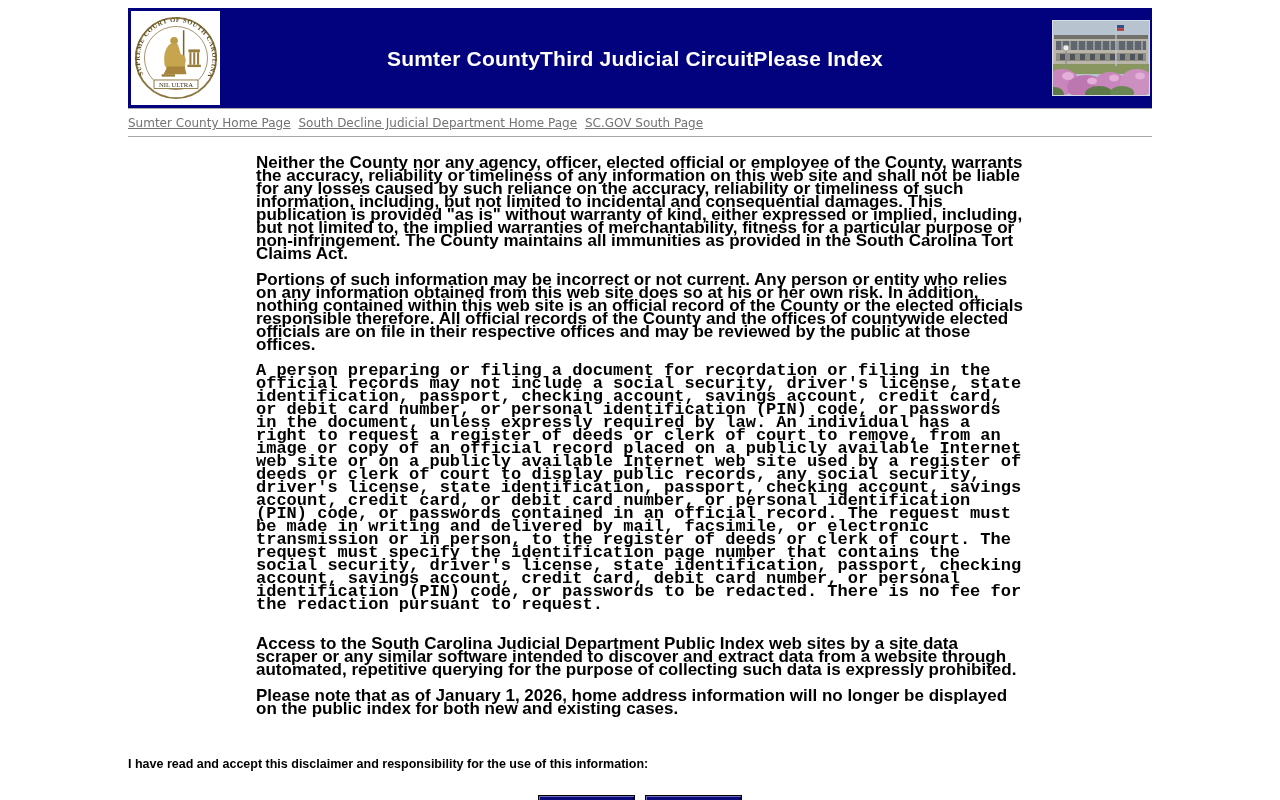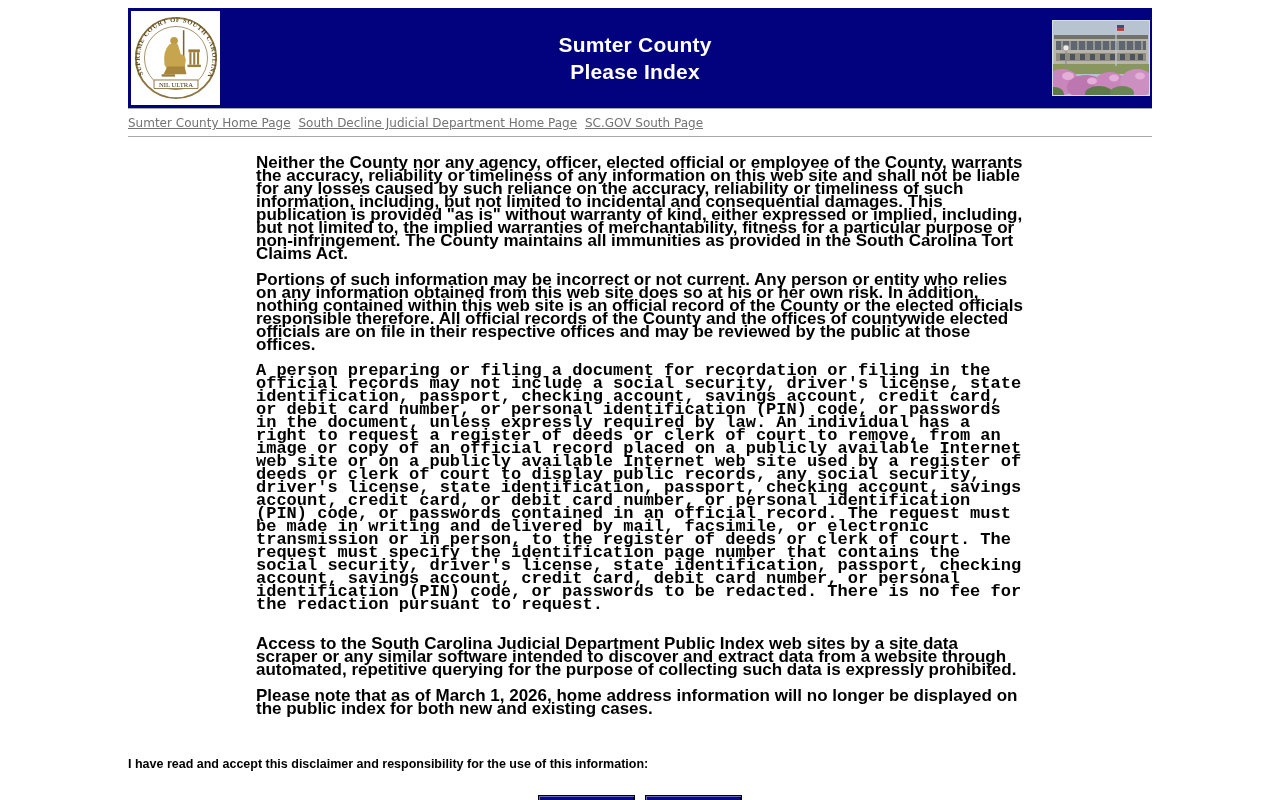--- a/index.html
+++ b/index.html
@@ -18,21 +18,21 @@
     background: #02027e;
   }
   .seal-box {
     position: absolute; left: 3px; top: 3px;
     width: 89px; height: 94px;
     background: #ffffff;
     display: flex; align-items: center; justify-content: center;
   }
   .title {
     position: absolute; left: 95px; right: 105px; top: 0; bottom: 0;
-    display: flex; flex-direction: column; align-items: center; justify-content: center;
+    display: flex; flex-direction: row; align-items: center; justify-content: center;
     color: #ffffff; font-weight: bold;
     font-size: 21px; line-height: 27px;
     text-align: center;
     letter-spacing: 0.2px;
   }
   .photo-box {
     position: absolute; right: 2px; top: 12px;
     width: 98px; height: 76px;
   }
 
@@ -118,20 +118,21 @@
         <rect x="67" y="41" width="2.2" height="13" fill="#9a7d3a"></rect>
         <rect x="57" y="54" width="14" height="2.5" fill="#9a7d3a"></rect>
         <rect x="30" y="64" width="14" height="2.5" fill="#9a7d3a"></rect>
         <path d="M22,70 h46 v9 h-46 z" fill="#ffffff" stroke="#8a7440" stroke-width="1"></path>
         <text x="45" y="77" text-anchor="middle" font-size="7" font-family="Liberation Serif, serif" fill="#3d3319">NIL ULTRA</text>
       </svg>
     </div>
 
     <div class="title">
       <div>Sumter County</div>
+      <div>Third Judicial Circuit</div>
       <div>Please Index</div>
     </div>
 
     <div class="photo-box">
       <svg width="98" height="76" viewBox="0 0 98 76">
         <rect x="0" y="0" width="98" height="76" fill="#b7c3cf"></rect>
         <rect x="2" y="18" width="94" height="28" fill="#b9b5a9"></rect>
         <rect x="2" y="15" width="94" height="4" fill="#73716b"></rect>
         <rect x="4" y="21" width="90" height="9" fill="#5f6670"></rect>
         <g stroke="#ccc8bd" stroke-width="1">
@@ -189,21 +190,21 @@
     <a href="#">SC.GOV South Page</a>
   </div>
 
   <hr class="rule rule-2">
 
   <div class="disclaimer">
     <p>Neither the County nor any agency, officer, elected official or employee of the County, warrants the accuracy, reliability or timeliness of any information on this web site and shall not be liable for any losses caused by such reliance on the accuracy, reliability or timeliness of such information, including, but not limited to incidental and consequential damages. This publication is provided "as is" without warranty of kind, either expressed or implied, including, but not limited to, the implied warranties of merchantability, fitness for a particular purpose or non-infringement. The County maintains all immunities as provided in the South Carolina Tort Claims Act.</p>
     <p>Portions of such information may be incorrect or not current. Any person or entity who relies on any information obtained from this web site does so at his or her own risk. In addition, nothing contained within this web site is an official record of the County or the elected officials responsible therefore. All official records of the County and the offices of countywide elected officials are on file in their respective offices and may be reviewed by the public at those offices.</p>
     <p class="gap-lg">A person preparing or filing a document for recordation or filing in the official records may not include a social security, driver's license, state identification, passport, checking account, savings account, credit card, or debit card number, or personal identification (PIN) code, or passwords in the document, unless expressly required by law. An individual has a right to request a register of deeds or clerk of court to remove, from an image or copy of an official record placed on a publicly available Internet web site or on a publicly available Internet web site used by a register of deeds or clerk of court to display public records, any social security, driver's license, state identification, passport, checking account, savings account, credit card, or debit card number, or personal identification (PIN) code, or passwords contained in an official record. The request must be made in writing and delivered by mail, facsimile, or electronic transmission or in person, to the register of deeds or clerk of court. The request must specify the identification page number that contains the social security, driver's license, state identification, passport, checking account, savings account, credit card, debit card number, or personal identification (PIN) code, or passwords to be redacted. There is no fee for the redaction pursuant to request.</p>
     <p>Access to the South Carolina Judicial Department Public Index web sites by a site data scraper or any similar software intended to discover and extract data from a website through automated, repetitive querying for the purpose of collecting such data is expressly prohibited.</p>
-    <p>Please note that as of March 1, 2026, home address information will no longer be displayed on the public index for both new and existing cases.</p>
+    <p>Please note that as of January 1, 2026, home address information will no longer be displayed on the public index for both new and existing cases.</p>
   </div>
 
   <div class="accept-prompt">I have read and accept this disclaimer and responsibility for the use of this information:</div>
 
   <div class="button-row">
     <button class="btn">Accept</button>
     <button class="btn">CMSWeb</button>
   </div>
 
   <hr class="rule footer-rule">

